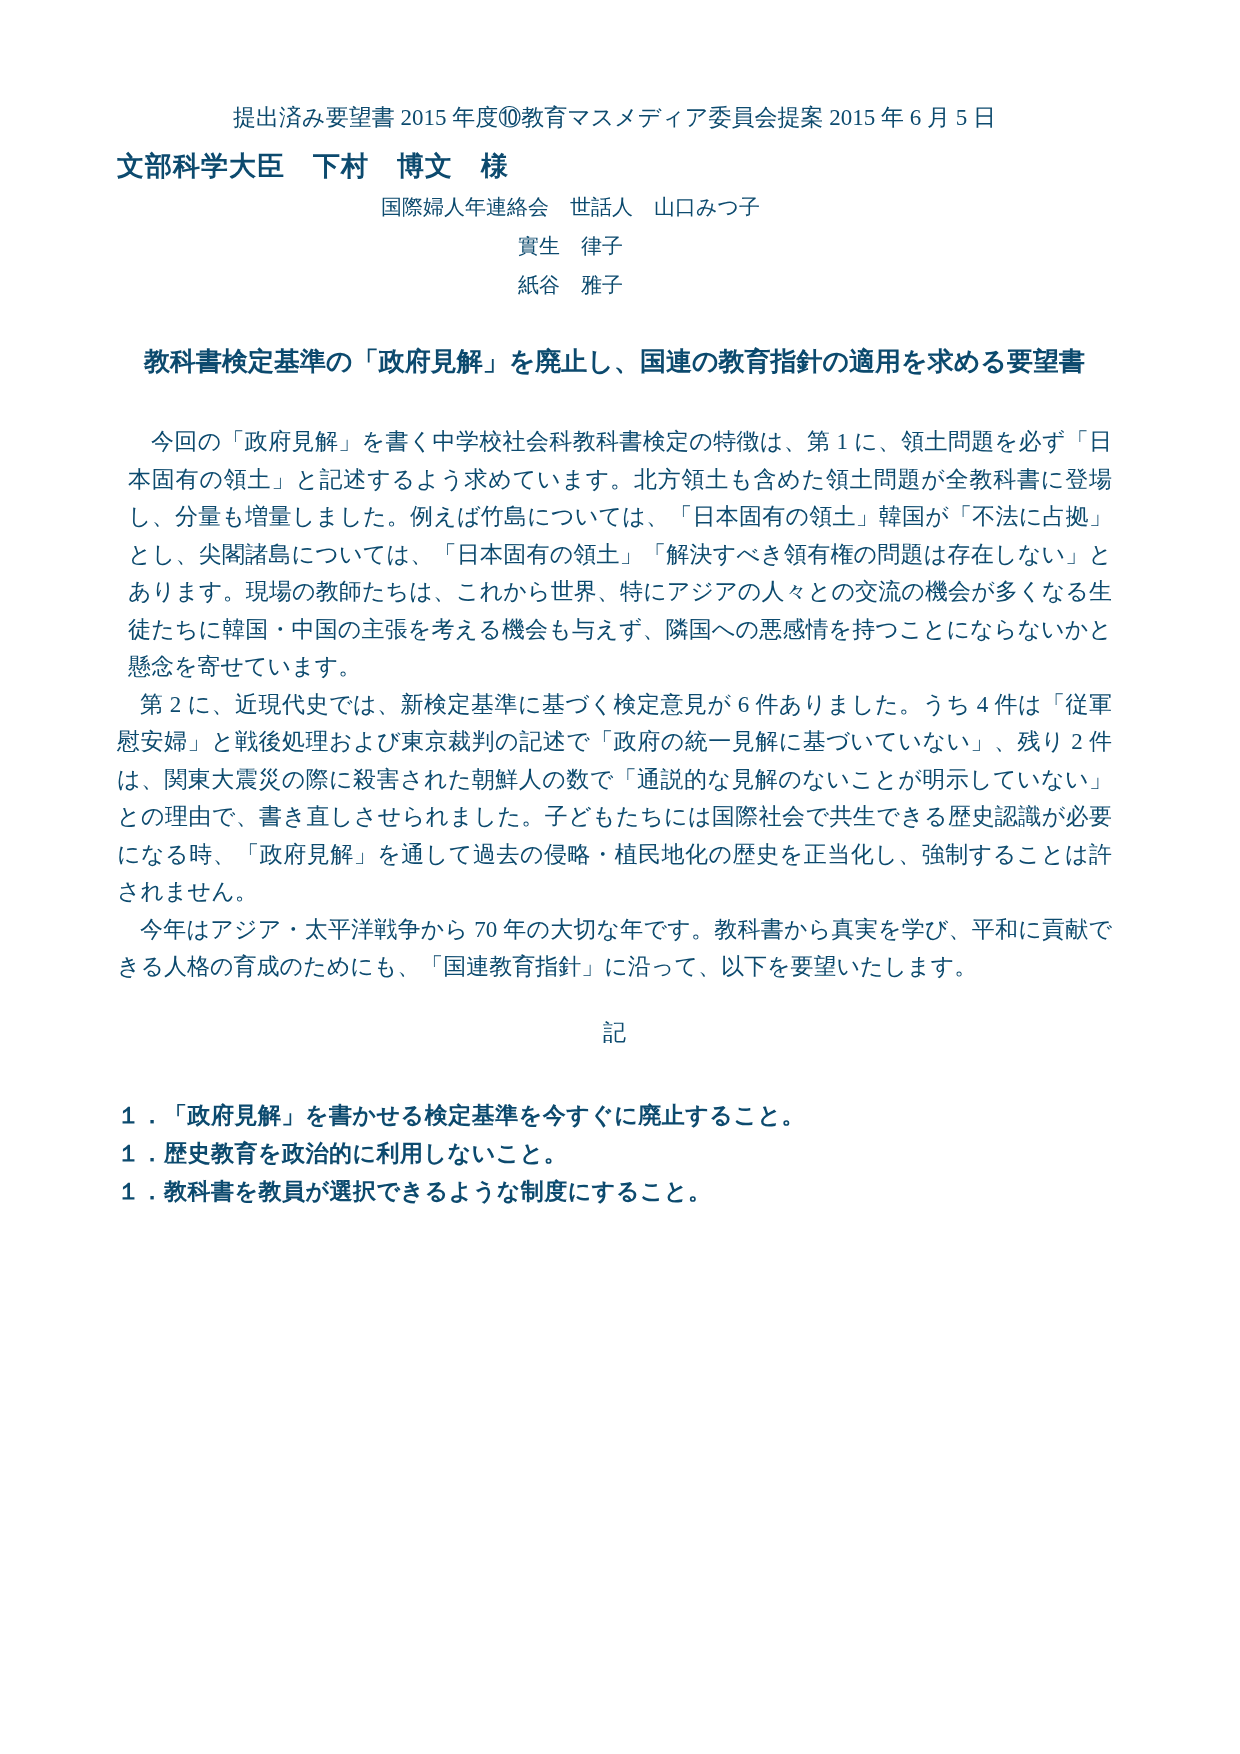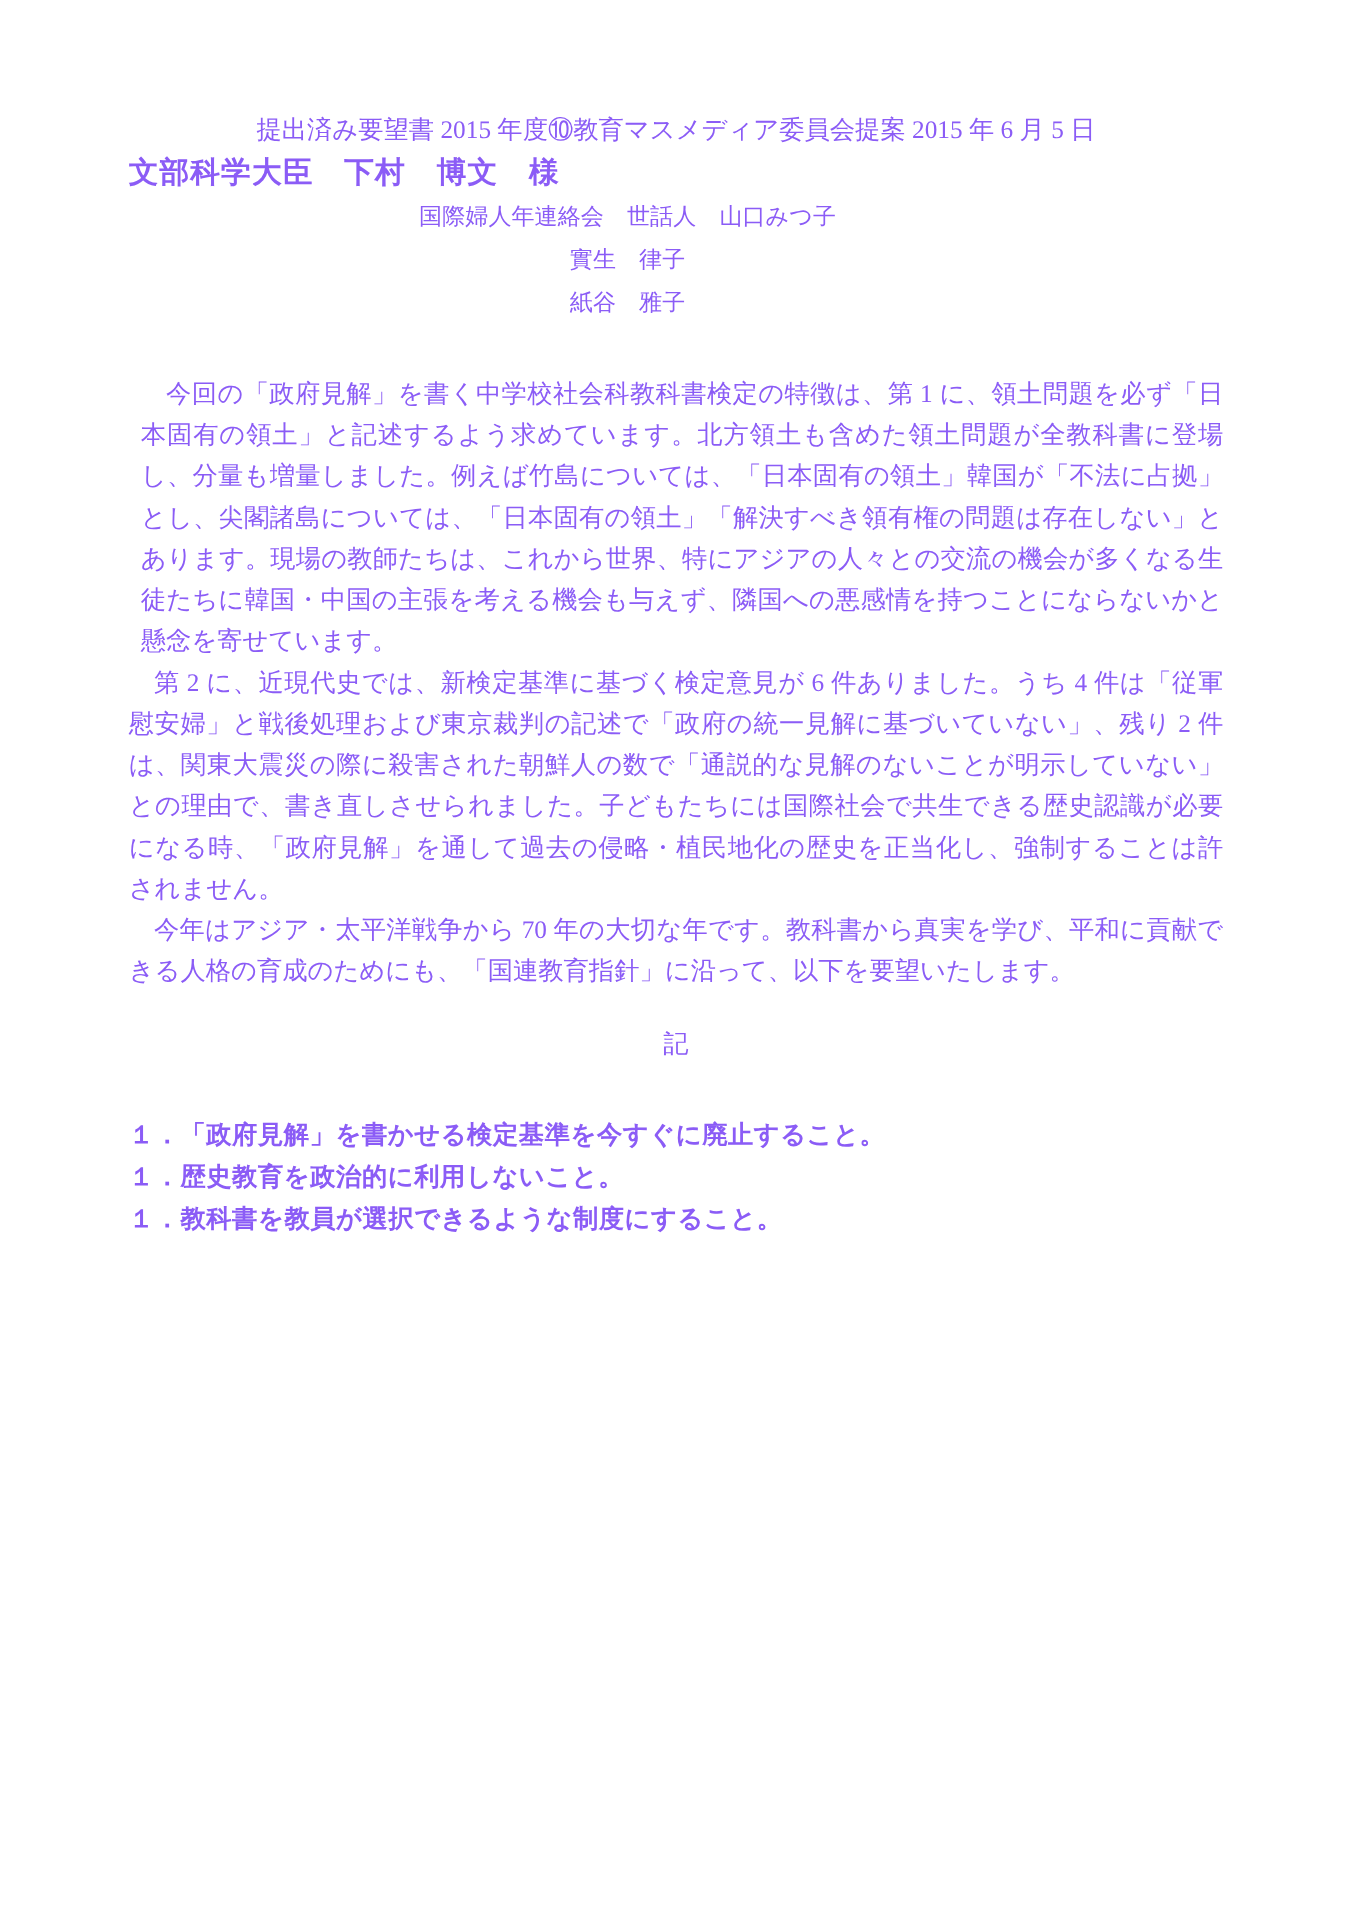--- a/index.html
+++ b/index.html
@@ -7,31 +7,32 @@
     padding: 0;
     background: #ffffff;
   }
   .page {
     position: relative;
     width: 1240px;
     height: 1754px;
     box-sizing: border-box;
     padding: 100px 128px 0 117px;
     background: #ffffff;
-    color: #8b5cf6;
+    color: #0c4a6e;
     font-family: "Liberation Serif", "DejaVu Serif", serif;
     overflow: hidden;
   }
   .header-note {
     font-size: 23px;
     line-height: 36px;
     text-align: center;
     white-space: nowrap;
   }
   .addressee {
+    margin-top: 10px;
     font-family: "Liberation Sans", "DejaVu Sans", sans-serif;
     font-weight: 700;
     font-size: 27px;
     line-height: 40px;
     letter-spacing: 1px;
   }
   .signatures {
     margin-top: 2px;
     text-align: center;
     padding-right: 88px;
@@ -91,20 +92,21 @@
   <div class="header-note">提出済み要望書 2015 年度⑩教育マスメディア委員会提案 2015 年 6 月 5 日</div>
 
   <div class="addressee">文部科学大臣　下村　博文　様</div>
 
   <div class="signatures">
     <div class="sig-line">国際婦人年連絡会　世話人　山口みつ子</div>
     <div class="sig-line">實生　律子</div>
     <div class="sig-line">紙谷　雅子</div>
   </div>
 
+  <h1 class="title">教科書検定基準の「政府見解」を廃止し、国連の教育指針の適用を求める要望書</h1>
 
   <div class="body-text">
     <p class="para indent gap-above">今回の「政府見解」を書く中学校社会科教科書検定の特徴は、第 1 に、領土問題を必ず「日本固有の領土」と記述するよう求めています。北方領土も含めた領土問題が全教科書に登場し、分量も増量しました。例えば竹島については、「日本固有の領土」韓国が「不法に占拠」とし、尖閣諸島については、「日本固有の領土」「解決すべき領有権の問題は存在しない」とあります。現場の教師たちは、これから世界、特にアジアの人々との交流の機会が多くなる生徒たちに韓国・中国の主張を考える機会も与えず、隣国への悪感情を持つことにならないかと懸念を寄せています。</p>
     <p class="para indent">第 2 に、近現代史では、新検定基準に基づく検定意見が 6 件ありました。うち 4 件は「従軍慰安婦」と戦後処理および東京裁判の記述で「政府の統一見解に基づいていない」、残り 2 件は、関東大震災の際に殺害された朝鮮人の数で「通説的な見解のないことが明示していない」との理由で、書き直しさせられました。子どもたちには国際社会で共生できる歴史認識が必要になる時、「政府見解」を通して過去の侵略・植民地化の歴史を正当化し、強制することは許されません。</p>
     <p class="para indent">今年はアジア・太平洋戦争から 70 年の大切な年です。教科書から真実を学び、平和に貢献できる人格の育成のためにも、「国連教育指針」に沿って、以下を要望いたします。</p>
   </div>
 
   <div class="record-marker">記</div>
 
   <div class="demands">

